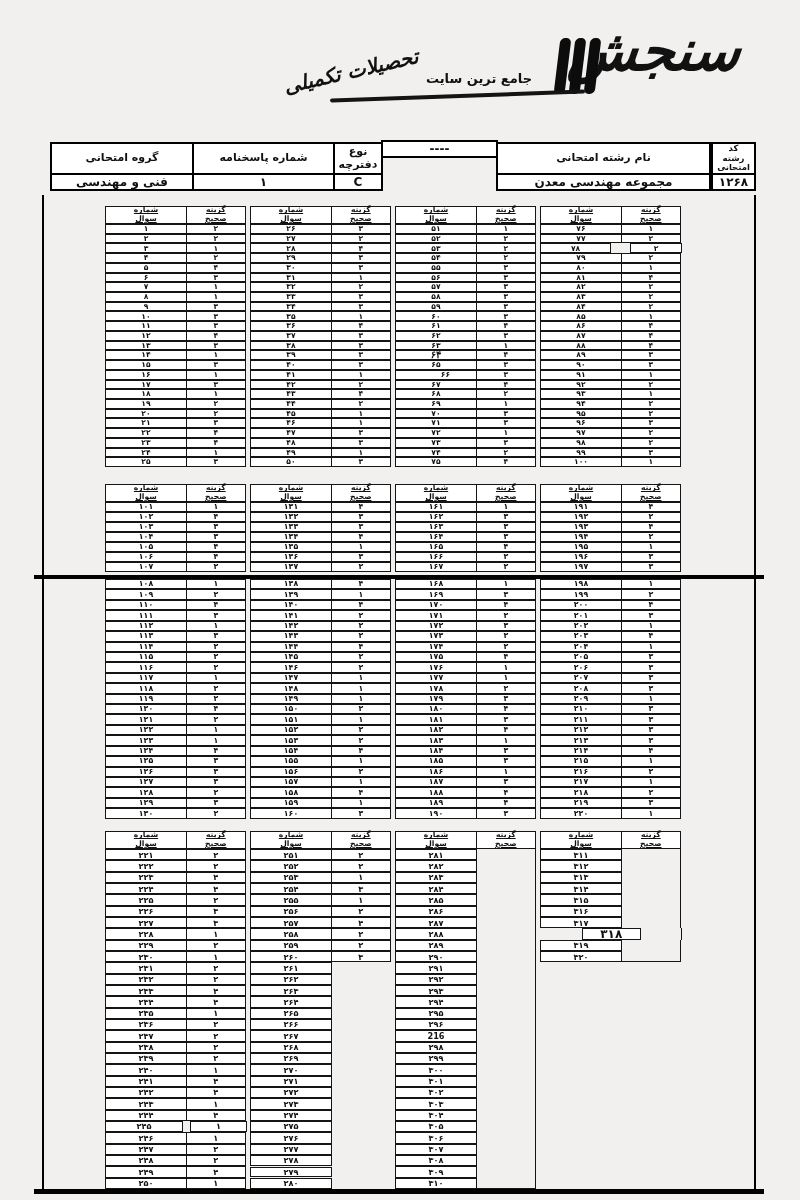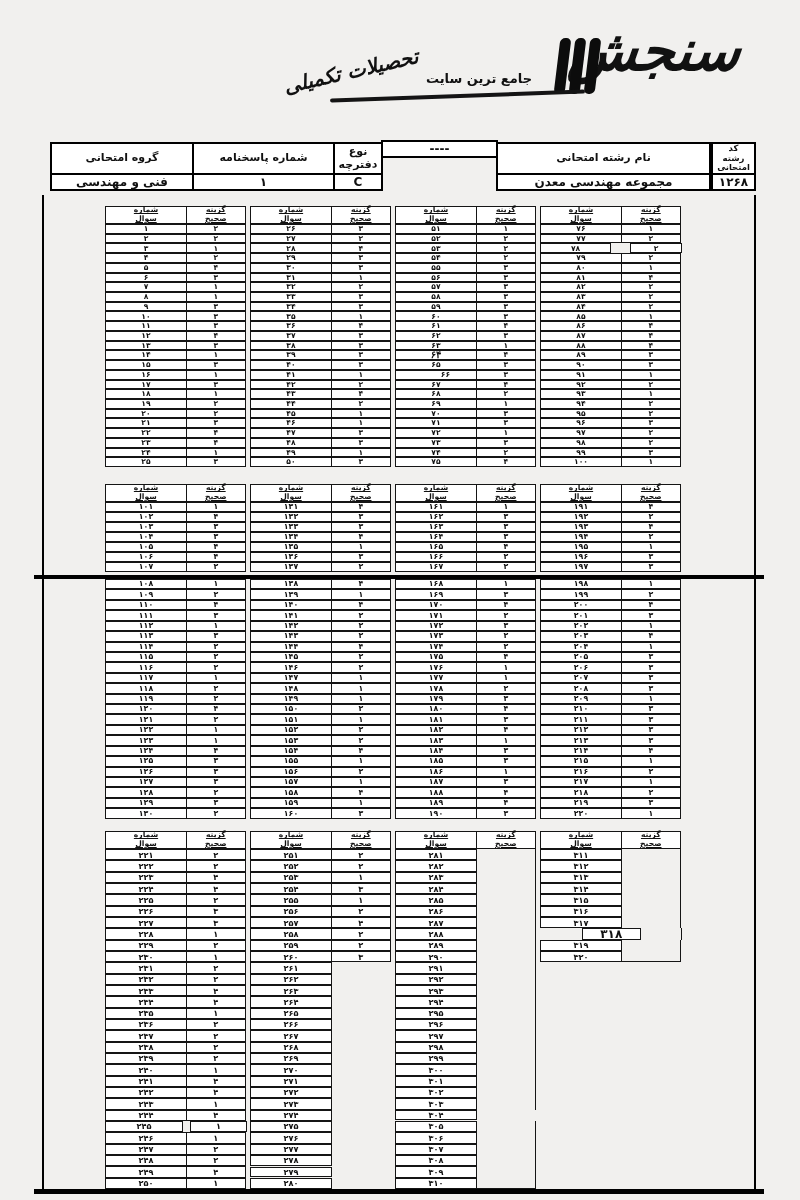--- a/index.html
+++ b/index.html
@@ -1402,21 +1402,21 @@
             </div>
             <div class="row" style="height: 11.33px;">
               <div class="cell qcell" style="font-size: 8.2px;">۲۹۵</div>
               <div class="cell acell blank-boxed"></div>
             </div>
             <div class="row" style="height: 11.33px;">
               <div class="cell qcell" style="font-size: 8.2px;">۲۹۶</div>
               <div class="cell acell blank-boxed"></div>
             </div>
             <div class="row" style="height: 11.33px;">
-              <div class="cell qcell" style="font-size: 8.2px;">۲۹۷</div>
+              <div class="cell qcell" style="font-size: 8.2px;">216</div>
               <div class="cell acell blank-boxed"></div>
             </div>
             <div class="row" style="height: 11.33px;">
               <div class="cell qcell" style="font-size: 8.2px;">۲۹۸</div>
               <div class="cell acell blank-boxed"></div>
             </div>
             <div class="row" style="height: 11.33px;">
               <div class="cell qcell" style="font-size: 8.2px;">۲۹۹</div>
               <div class="cell acell blank-boxed"></div>
             </div>
@@ -1429,21 +1429,21 @@
               <div class="cell acell blank-boxed"></div>
             </div>
             <div class="row" style="height: 11.33px;">
               <div class="cell qcell" style="font-size: 8.2px;">۳۰۲</div>
               <div class="cell acell blank-boxed"></div>
             </div>
             <div class="row" style="height: 11.33px;">
               <div class="cell qcell" style="font-size: 8.2px;">۳۰۳</div>
               <div class="cell acell blank-boxed"></div>
             </div>
-            <div class="row" style="height: 11.33px; flex-direction: column;">
+            <div class="row" style="height: 11.33px;">
               <div class="cell qcell" style="font-size: 8.2px;">۳۰۴</div>
               <div class="cell acell blank-boxed"></div>
             </div>
             <div class="row" style="height: 11.33px;">
               <div class="cell qcell" style="font-size: 8.2px;">۳۰۵</div>
               <div class="cell acell blank-boxed"></div>
             </div>
             <div class="row" style="height: 11.33px;">
               <div class="cell qcell" style="font-size: 8.2px;">۳۰۶</div>
               <div class="cell acell blank-boxed"></div>

